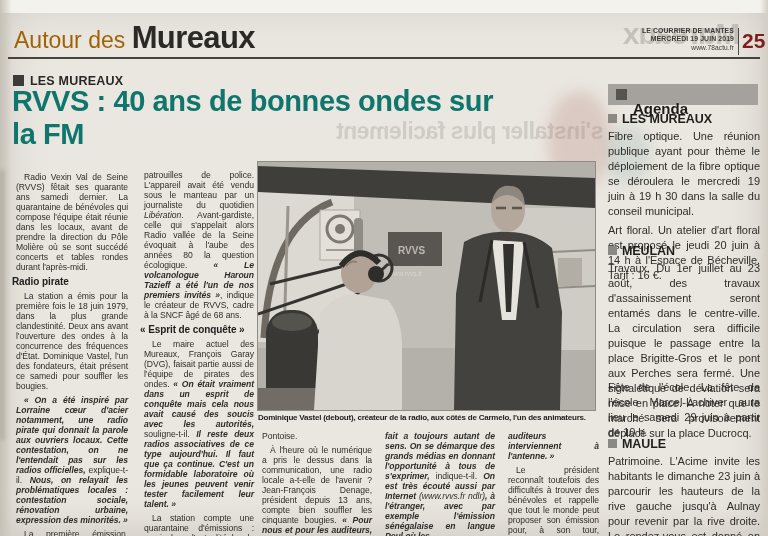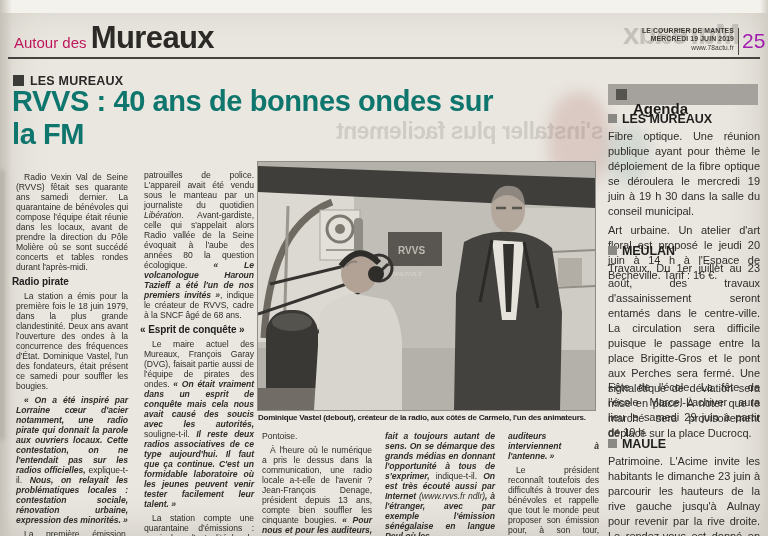--- a/index.html
+++ b/index.html
@@ -16,26 +16,26 @@
   .smudge{position:absolute;left:0;top:170px;width:7px;height:270px;background:linear-gradient(to right,#8f8b82,rgba(143,139,130,0));opacity:.55;filter:blur(2px);}
   .blotch{position:absolute;filter:blur(7px);border-radius:45%;}
   .blotch.red{left:548px;top:92px;width:62px;height:96px;background:rgba(168,102,96,.22);}
   .blotch.teal{left:606px;top:126px;width:44px;height:58px;background:rgba(92,140,142,.16);}
   .bleed{position:absolute;transform:scaleX(-1);font-weight:700;color:#94918b;pointer-events:none;}
   #bleed-top{left:598px;top:17px;width:168px;font-size:30px;letter-spacing:-1px;opacity:.42;text-align:center;}
   #bleed-title{left:330px;top:118px;width:280px;font-size:23px;opacity:.30;text-align:center;letter-spacing:-.5px;}
 
   
   #section-title{position:absolute;left:14px;top:20px;white-space:nowrap;}
-  #section-title .prefix{font-size:15px;font-weight:400;color:#be185d;}
+  #section-title .prefix{font-size:23px;font-weight:400;color:#a16207;}
   #section-title .name{font-size:31px;font-weight:700;color:#2c2a27;letter-spacing:-.6px;}
   #masthead-lines{position:absolute;left:560px;top:27px;width:174px;text-align:right;color:#3c3a37;font-weight:700;font-size:6.9px;line-height:8.4px;letter-spacing:.1px;}
   #masthead-lines .site{font-weight:400;font-size:6.6px;}
   #masthead-divider{position:absolute;left:738px;top:28px;width:1px;height:27px;background:#4b4945;}
-  #page-number{position:absolute;left:742px;top:29px;font-size:21px;font-weight:400;color:#a21caf;}
+  #page-number{position:absolute;left:742px;top:29px;font-size:21px;font-weight:700;color:#7f1d1d;}
   #header-rule{position:absolute;left:8px;top:57px;width:752px;height:2px;background:#45433f;}
 
   
   #kicker{position:absolute;left:13px;top:74px;font-size:12.5px;font-weight:700;color:#29282 6;color:#292826;letter-spacing:.2px;}
   .ksq{display:inline-block;width:11px;height:11px;background:#3d3b38;margin-right:6px;vertical-align:-1px;}
   #headline{position:absolute;left:12px;top:85px;width:490px;font-size:29px;line-height:33px;font-weight:700;color:#0f766e;letter-spacing:-.4px;}
 
   
   .col{position:absolute;font-size:8.6px;line-height:10px;color:#2e2d2a;text-align:justify;letter-spacing:-.05px;}
   .col p{margin:4px;}
@@ -173,21 +173,21 @@
   </div>
 
   <div id="agenda-band">
     <span class="asq"></span>
     <span class="atitle">Agenda</span>
   </div>
 
   <div id="ag-s1" class="ag-sec">
     <div class="ag-head"><span class="sq"></span><span>LES MUREAUX</span></div>
     <div class="ag-item"><span class="lead">Fibre optique.</span> <span>Une réunion publique ayant pour thème le déploiement de la fibre optique se déroulera le mercredi 19 juin à 19 h 30 dans la salle du conseil municipal.</span></div>
-    <div class="ag-item"><span class="lead">Art urbaine.</span> <span>Un atelier d'art floral est proposé le jeudi 20 juin à 14 h à l'Espace de Bécheville. Tarif : 16 €.</span></div>
+    <div class="ag-item"><span class="lead">Art floral.</span> <span>Un atelier d'art floral est proposé le jeudi 20 juin à 14 h à l'Espace de Bécheville. Tarif : 16 €.</span></div>
   </div>
 
   <div id="ag-s2" class="ag-sec">
     <div class="ag-head"><span class="sq"></span><span>MEULAN</span></div>
     <div class="ag-item"><span class="lead">Travaux.</span> <span>Du 1er juillet au 23 août, des travaux d'assainissement seront entamés dans le centre-ville. La circulation sera difficile puisque le passage entre la place Brigitte-Gros et le pont aux Perches sera fermé. Une signalétique de déviation sera mise en place. À noter que le marché sera provisoirement déplacé sur la place Ducrocq.</span></div>
   </div>
 
   <div id="ag-s3" class="ag-sec">
     <div class="ag-item"><span class="lead">Fête de l'école.</span> <span>La fête de l'école Marcel-Lachiver aura lieu le samedi 29 juin à partir de 10 h.</span></div>
   </div>

